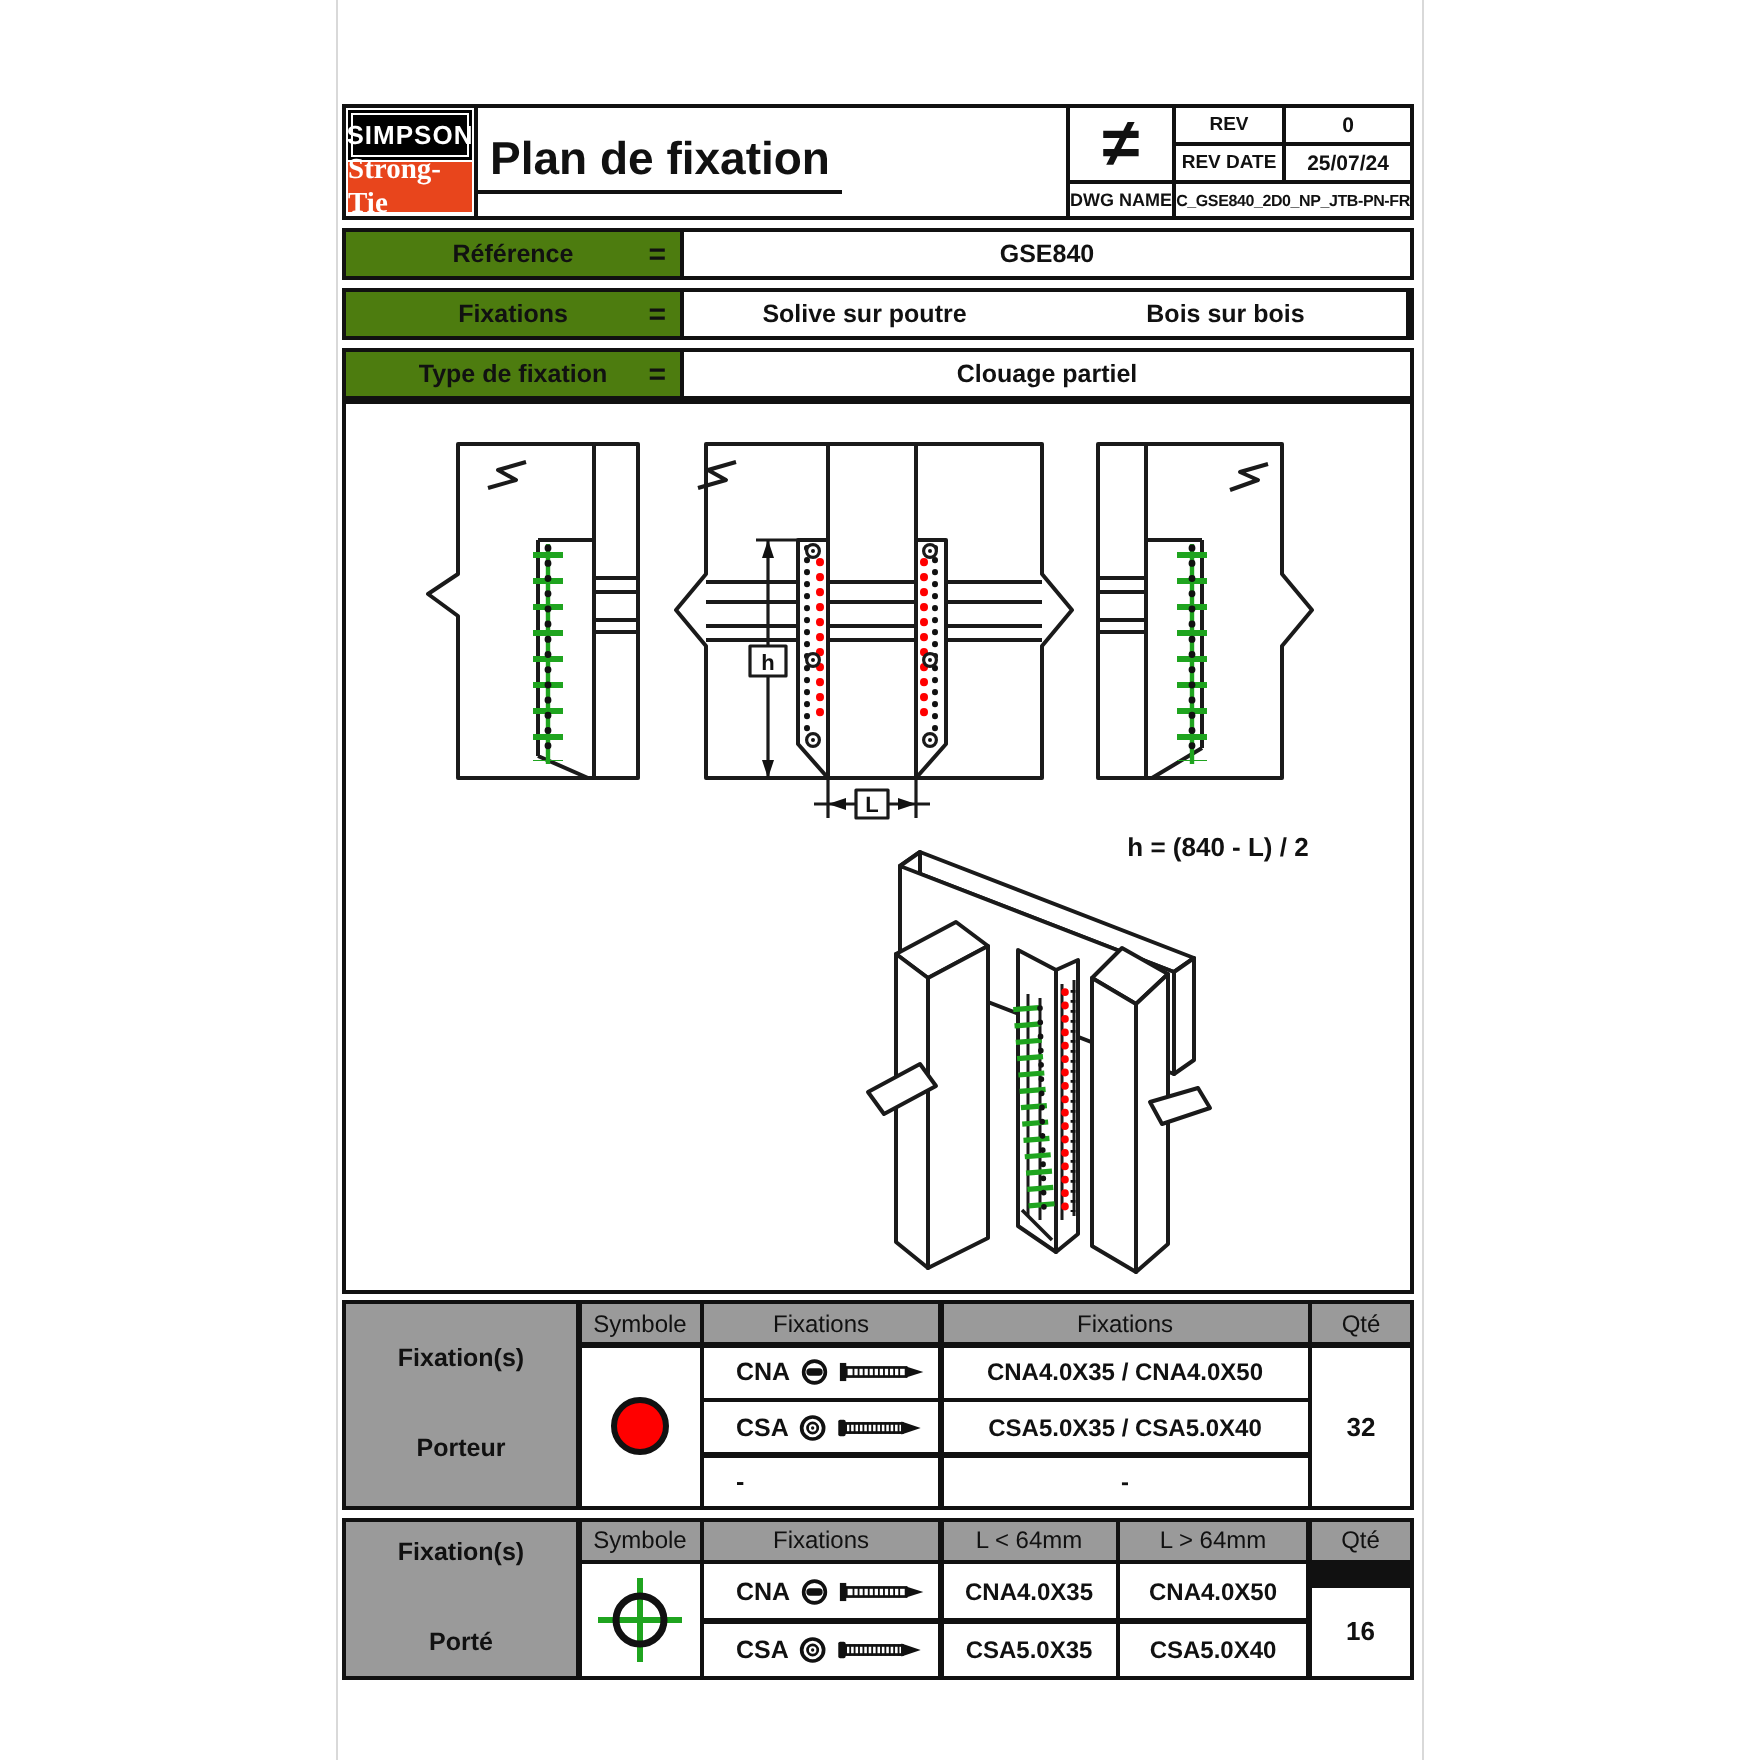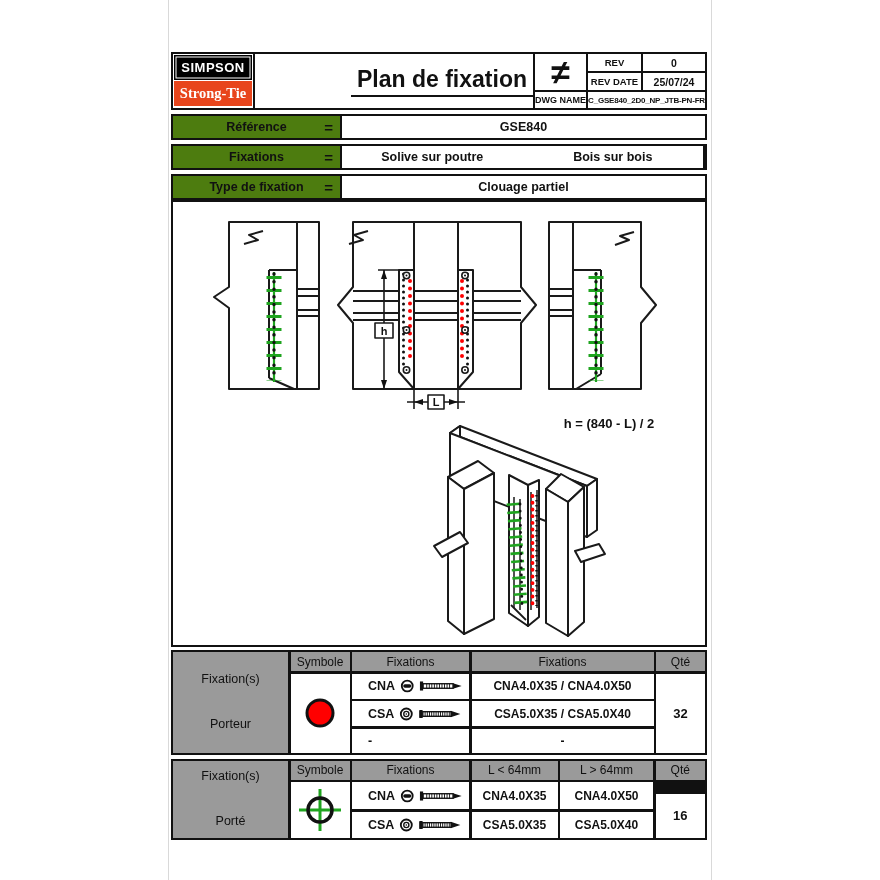--- a/index.html
+++ b/index.html
@@ -3,26 +3,26 @@
 <meta charset="utf-8">
 <style>
   html,body{margin:0;padding:0;background:#fff;}
   .canvas{position:relative;width:880px;height:880px;background:#fff;font-family:"Liberation Sans",sans-serif;color:#111;overflow:hidden;}
   .page-edge{position:absolute;top:0;bottom:0;width:1px;background:#d9d9d9;}
   .sheet{position:absolute;left:171px;top:52px;width:536px;}
   .bx{border:2.5px solid #111;box-sizing:border-box;background:#fff;}
 
   
   .hdr{height:58px;display:flex;}
-  .logo-cell{width:82px;border-right:2.5px solid #111;padding:1px;box-sizing:border-box;display:flex;flex-direction:column;}
+  .logo-cell{width:66px;border-right:2.5px solid #111;padding:1px;box-sizing:border-box;display:flex;flex-direction:column;}
   .logo-black{background:#000;color:#fff;height:25px;display:flex;align-items:center;justify-content:center;
               font-weight:bold;font-size:13px;letter-spacing:.5px;box-shadow:inset 0 0 0 1.5px #000, inset 0 0 0 2.5px #fff;}
   .logo-red{background:#e8451c;color:#ffffff;height:25px;margin-top:1px;display:flex;align-items:center;justify-content:center;
             font-family:"Liberation Serif",serif;font-weight:bold;font-size:14.5px;}
-  .title-cell{flex:1;display:flex;align-items:center;justify-content:flex-end;}
+  .title-cell{flex:1;display:flex;align-items:center;justify-content:flex-start;}
   .title-text{font-size:23px;font-weight:bold;border-bottom:2.5px solid #111;padding:0 6px 2px 6px;}
   .rev-block{width:172px;border-left:2.5px solid #111;box-sizing:border-box;background:#111;
              display:grid;grid-template-columns:51px 53px 1fr;grid-template-rows:17px 17px 1fr;gap:2px;}
   .rev-block div{background:#fff;display:flex;align-items:center;justify-content:center;}
   .neq-cell{grid-row:1/3;font-size:34px;font-weight:bold;line-height:1;}
   .rev-lab{font-size:9.5px;font-weight:bold;}
   .rev-val{font-size:10.5px;font-weight:bold;}
   .dwg-lab{font-size:9px;font-weight:bold;}
   .dwg-val{font-size:8px;font-weight:bold;letter-spacing:-0.2px;grid-column:2/4;}
 
@@ -37,21 +37,21 @@
 
   
   .draw{height:447px;margin-top:0;}
 
   
   .ftab{margin-top:3px;border:2.5px solid #111;background:#111;display:grid;gap:2.5px;}
   .t1{grid-template-columns:115px 59px 117px 182px 1fr;grid-template-rows:19px 25px 25px 24px;}
   .t2{margin-top:4px;grid-template-columns:115px 59px 117px 86px 93px 1fr;grid-template-rows:19px 27px 26px;}
   .ftab div{background:#fff;display:flex;align-items:center;justify-content:center;box-sizing:border-box;}
   .gray{background:#9a9a9a !important;}
-  .rowlab{grid-column:1;flex-direction:column;font-weight:normal;font-size:12.5px;line-height:1.25;gap:29px;}
+  .rowlab{grid-column:1;flex-direction:column;font-weight:bold;font-size:12.5px;line-height:1.25;gap:29px;}
   .th{font-weight:normal;font-size:12px;}
   .cell{font-weight:bold;font-size:12px;}
   .iconcell{justify-content:flex-start !important;padding-left:16px;gap:5px;}
   .code{font-weight:bold;font-size:12.5px;}
   .qty{font-weight:bold;font-size:13px;}
   .sym-t1{grid-column:2;grid-row:2/5;}
   .sym-t2{grid-column:2;grid-row:2/4;}
   .qty-t1{grid-column:5;grid-row:2/5;}
   .qty-t2{grid-column:6;grid-row:2/4;margin-top:12px;}
 </style>

